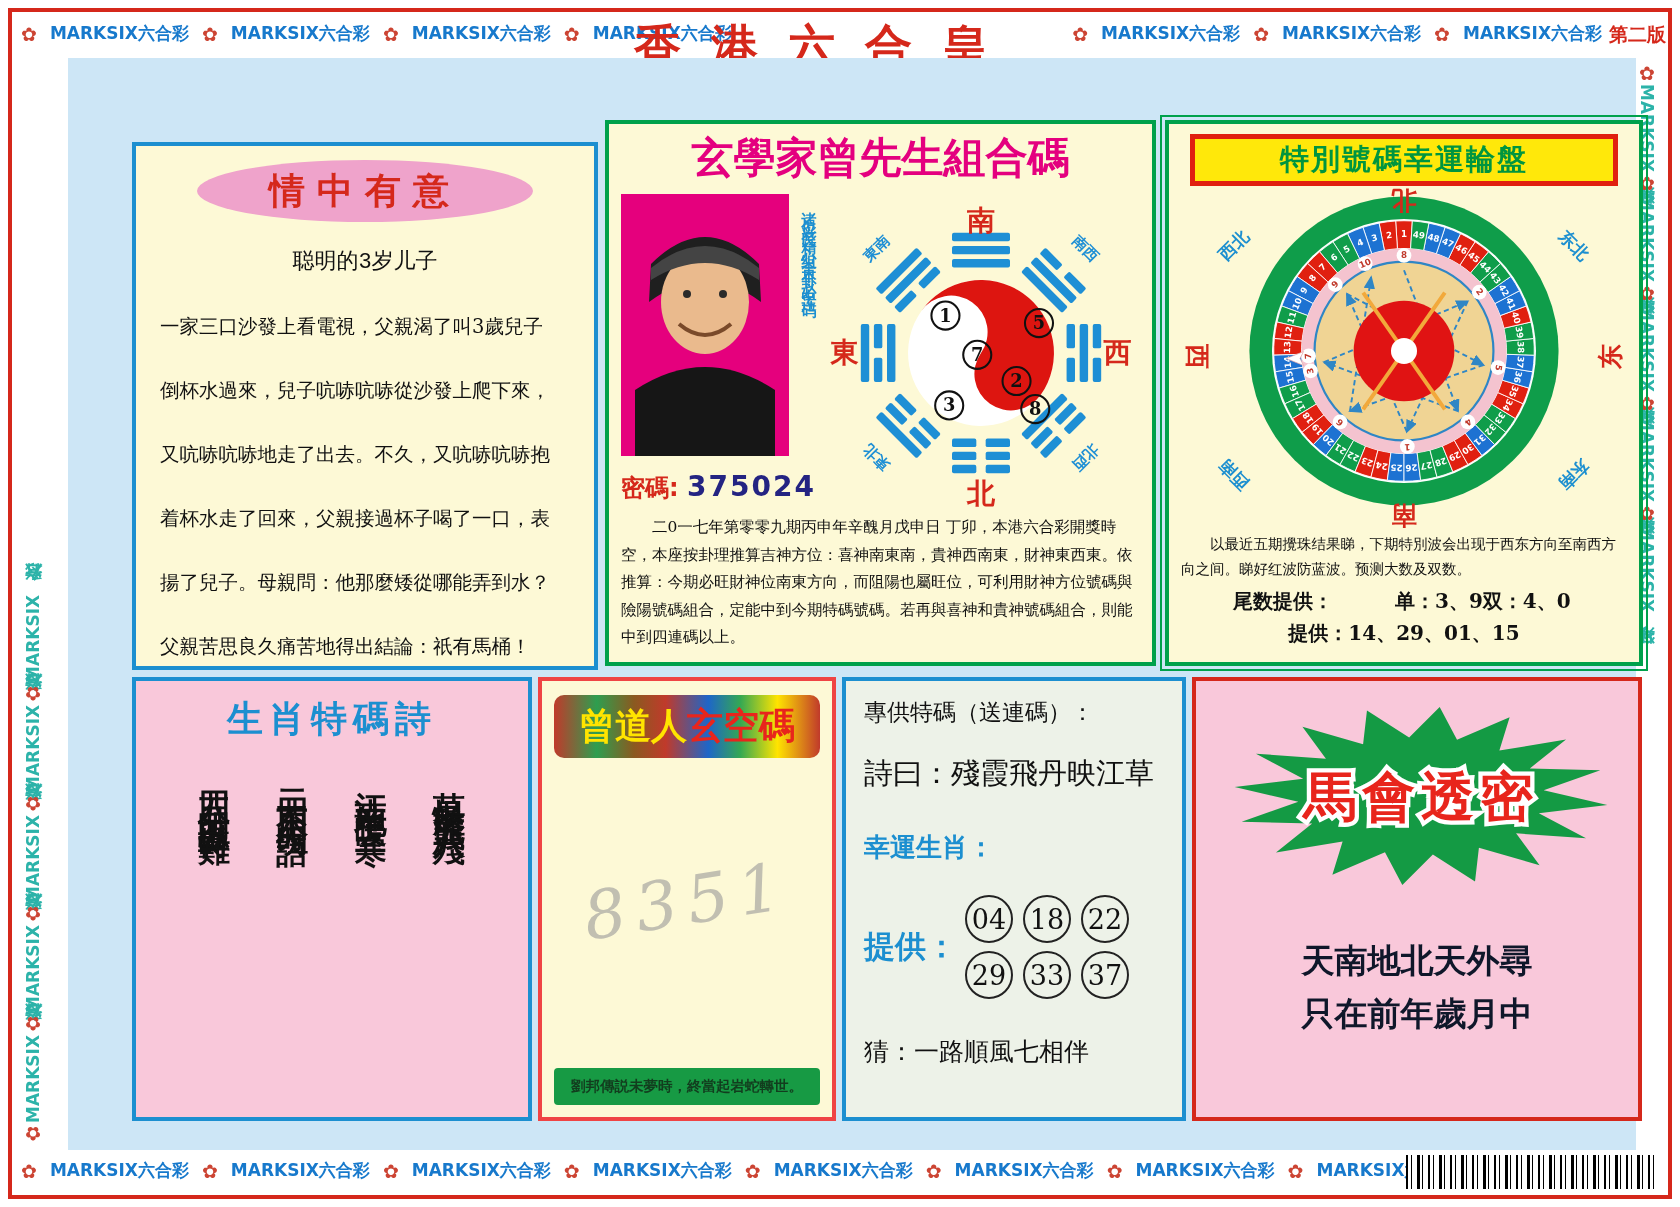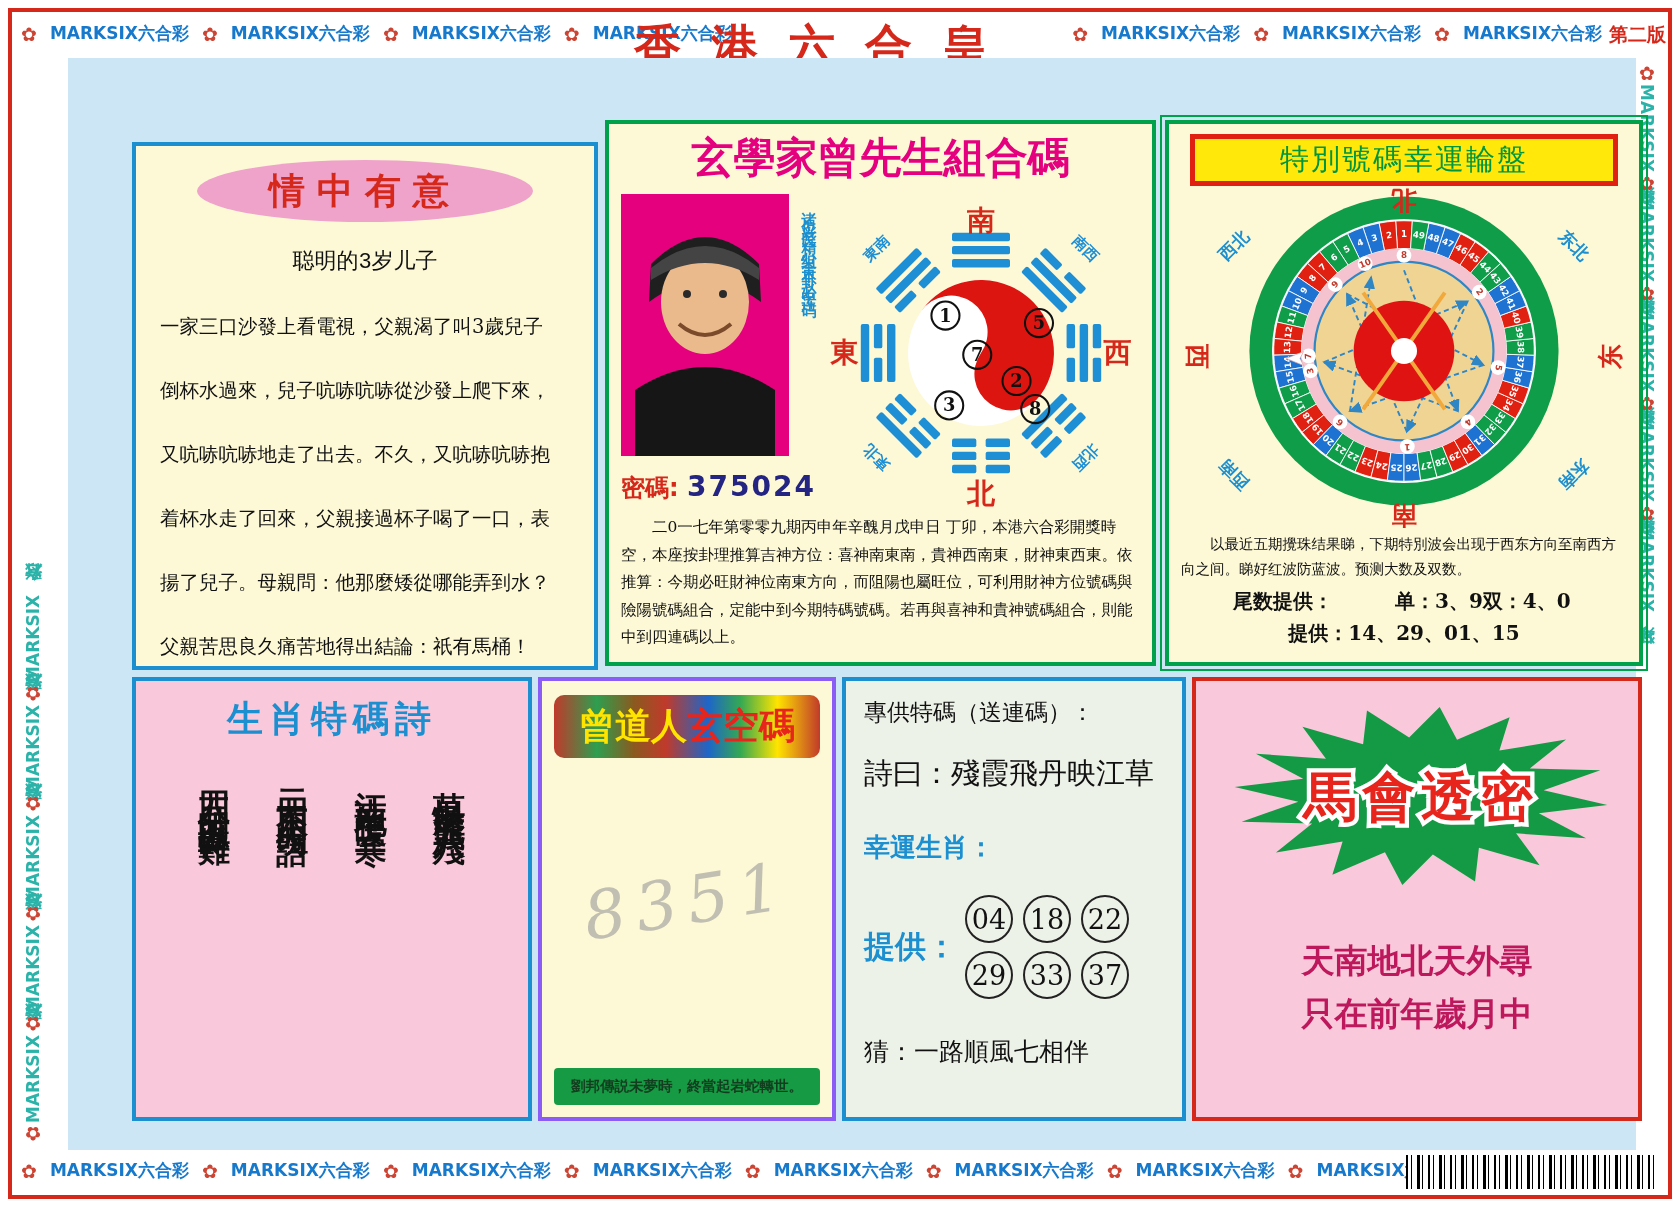--- a/index.html
+++ b/index.html
@@ -45,21 +45,21 @@
   .pw .digits{color:#242482;font-size:28px;letter-spacing:2px;}
   .side-note{writing-mode:vertical-rl;font-size:15px;color:#1c8fd0;letter-spacing:7px;
     font-weight:bold;margin:6px 4px 0 8px;height:300px;}
   .bagua-wrap{flex:1;display:flex;justify-content:center;}
   .master-para{margin-top:2px;font-size:15.5px;line-height:1.78;text-indent:2em;
     font-family:"DejaVu Serif",serif;}
   
   #wheelp{left:1097px;top:62px;width:478px;height:546px;background:#fdf9d6;border:4px solid #00a14b;
     outline:2px solid #00a14b;outline-offset:3px;padding:8px 12px;}
   .wheel-banner{margin:2px auto 0;width:96%;background:#ffe80a;border:5px solid #e02010;text-align:center;
-    font-size:29px;font-weight:normal;color:#00953f;letter-spacing:2px;padding:1px 0;box-sizing:border-box;}
+    font-size:29px;font-weight:bold;color:#00953f;letter-spacing:2px;padding:1px 0;box-sizing:border-box;}
   .wheel-stage{position:relative;width:100%;height:342px;display:flex;justify-content:center;}
   .dir{position:absolute;font-weight:bold;font-family:"DejaVu Serif",serif;}
   .dir-n{left:50%;top:-2px;transform:translateX(-50%) rotate(180deg);color:#d5281b;font-size:25px;}
   .dir-s{left:50%;bottom:-4px;transform:translateX(-50%) rotate(180deg);color:#d5281b;font-size:25px;}
   .dir-w{left:4px;top:45%;transform:rotate(90deg);color:#d5281b;font-size:25px;}
   .dir-e{right:4px;top:45%;transform:rotate(-90deg);color:#d5281b;font-size:25px;}
   .cor{position:absolute;color:#1c8fd0;font-size:17px;font-weight:bold;}
   .cor-nw{left:36px;top:48px;transform:rotate(-45deg);}
   .cor-ne{right:36px;top:48px;transform:rotate(45deg);}
   .cor-sw{left:36px;bottom:42px;transform:rotate(-135deg);}
@@ -67,21 +67,21 @@
   .wheel-note{margin-top:4px;font-size:14.5px;line-height:1.72;text-indent:2em;font-family:"DejaVu Serif",serif;}
   .wheel-tails{display:flex;font-size:20px;font-weight:bold;margin-top:6px;padding-left:52px;gap:62px;
     font-family:"DejaVu Serif",serif;}
   .wheel-provide{text-align:center;font-size:20px;font-weight:bold;margin-top:5px;font-family:"DejaVu Serif",serif;}
   
   #poem{left:64px;top:619px;width:400px;height:444px;background:#f9c8da;border:4px solid #1c8fd0;padding:14px 22px;}
   .poem-title{text-align:center;color:#1c8fd0;font-size:36px;font-weight:bold;letter-spacing:6px;}
   .poem-cols{display:flex;flex-direction:row-reverse;justify-content:space-evenly;margin-top:22px;height:330px;}
   .poem-col{writing-mode:vertical-rl;font-family:"DejaVu Serif",serif;font-size:32px;font-weight:bold;letter-spacing:7px;}
   
-  #xuankong{left:470px;top:619px;width:298px;height:444px;background:#fdf9d6;border:4px solid #8b5cf6;padding:14px 12px;}
+  #xuankong{left:470px;top:619px;width:298px;height:444px;background:#fdf9d6;border:4px solid #ef4444;padding:14px 12px;}
   .xk-banner{border-radius:10px;padding:7px 4px;text-align:center;font-size:36px;font-weight:bold;white-space:nowrap;
     background:linear-gradient(90deg,#c03a2b,#2e9e4f 16%,#8a5a20 30%,#c03a2b 42%,#1e66c8 58%,#34a853 70%,#ffe400 84%,#c03a2b);}
   .xk-banner .y{color:#ffe400;}
   .xk-banner .r{color:#e8251c;}
   .xk-scribble{margin-top:105px;text-align:center;font-size:66px;color:#9a9a9a;font-style:italic;
     transform:rotate(-9deg);font-family:"DejaVu Serif",serif;opacity:.6;letter-spacing:10px;}
   .xk-strip{position:absolute;left:12px;right:12px;bottom:12px;background:#179a44;border-radius:4px;
     padding:9px 4px;text-align:center;font-size:14.5px;font-weight:bold;color:#123d1e;white-space:nowrap;}
   
   #special{left:774px;top:619px;width:344px;height:444px;background:#edf2e8;border:4px solid #1c8fd0;padding:16px 18px;}
@@ -90,21 +90,21 @@
   .sp-lucky{font-size:26px;color:#1c8fd0;margin-top:36px;font-weight:bold;font-family:"DejaVu Serif",serif;}
   .sp-provide-row{display:flex;align-items:center;margin-top:30px;}
   .sp-provide{font-size:31px;color:#1c8fd0;font-weight:bold;font-family:"DejaVu Serif",serif;white-space:nowrap;}
   .balls{display:grid;grid-template-columns:repeat(3,1fr);gap:8px 10px;margin-left:8px;}
   .ball{width:48px;height:48px;border:2.5px solid #222;border-radius:50%;display:flex;align-items:center;
     justify-content:center;font-size:27px;font-family:"DejaVu Serif",serif;box-sizing:border-box;}
   .sp-guess{font-size:25px;margin-top:36px;font-family:"DejaVu Serif",serif;}
   
   #toumi{left:1124px;top:619px;width:450px;height:444px;background:#f9c8da;border:4px solid #d5281b;padding:6px;}
   .burst-wrap{position:relative;height:218px;}
-  .tm-line{text-align:center;font-size:33px;font-weight:bold;font-family:"DejaVu Serif",serif;color:#be185d;}
+  .tm-line{text-align:center;font-size:33px;font-weight:bold;font-family:"DejaVu Serif",serif;color:#0f172a;}
   .tm-line1{margin-top:34px;}
   .tm-line2{margin-top:8px;}
   .tm-gift{text-align:center;font-size:21px;margin-top:26px;font-weight:bold;font-family:"DejaVu Serif",serif;}
 </style>
 </head>
 <body>
 
 <div class="frame"></div>
 
 <div class="band band-top">

